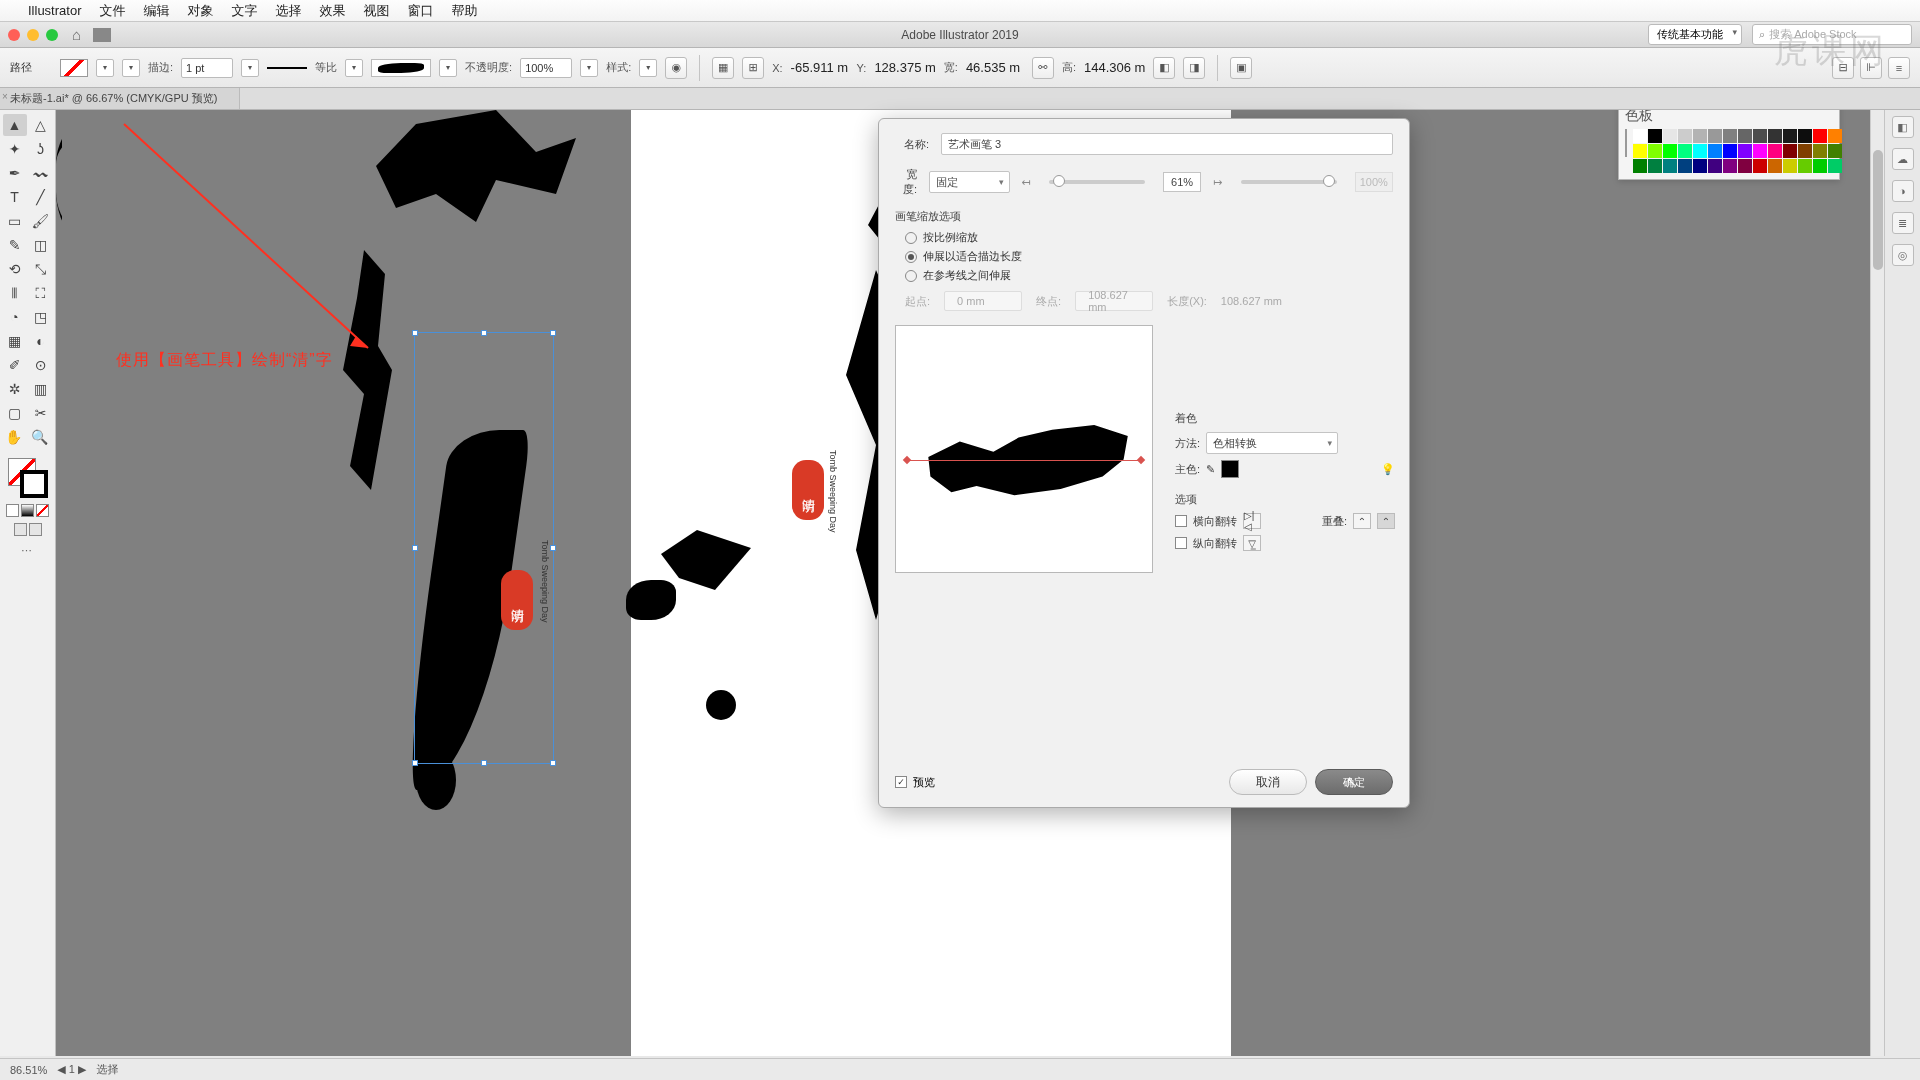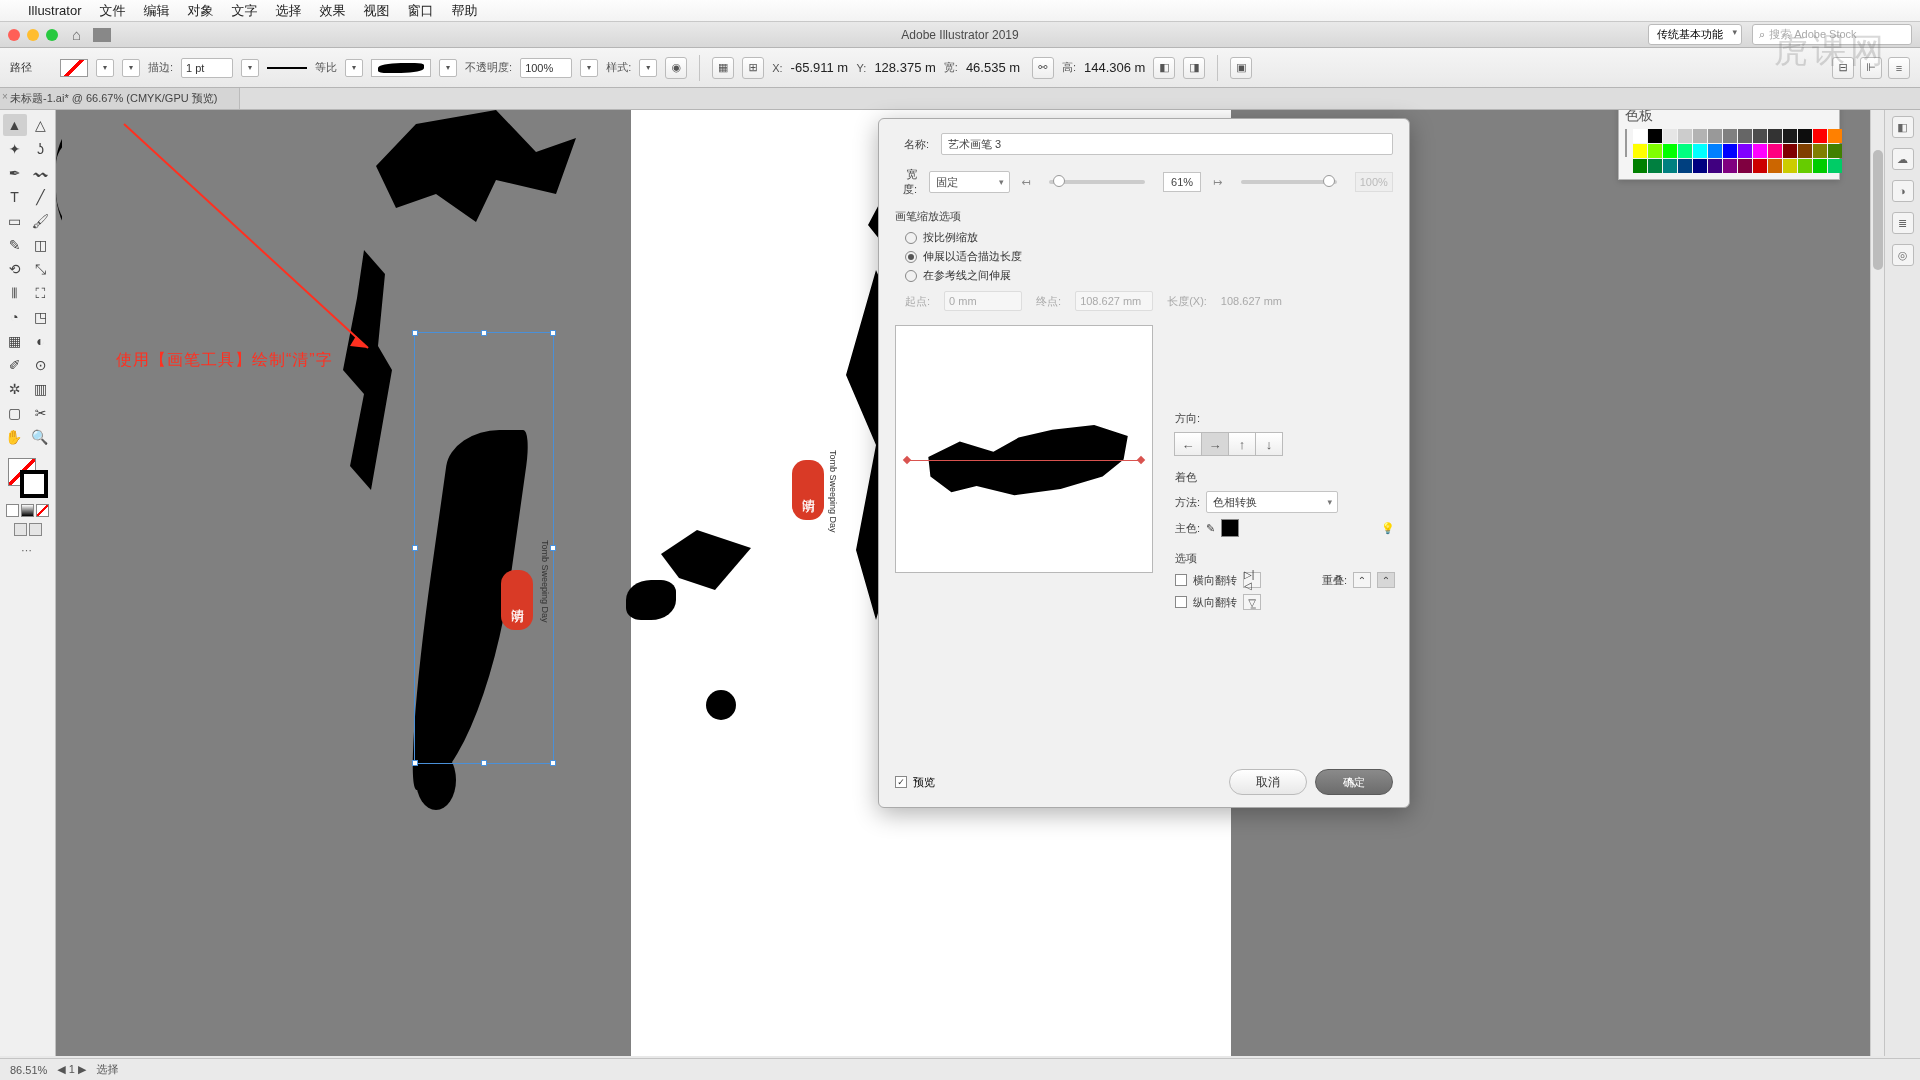--- a/index.html
+++ b/index.html
@@ -104,21 +104,21 @@
 .dlg-select{width:116px;height:22px;border:1px solid #c4c4c4;background:#fff;border-radius:2px;padding:0 6px;display:flex;align-items:center;position:relative}
 .dlg-select:after{content:"▾";position:absolute;right:5px;font-size:9px;color:#777}
 .slider{flex:0 0 96px;height:4px;background:#ccc;border-radius:2px;position:relative;margin:0 6px}
 .slider .kn{position:absolute;left:4px;top:-5px;width:12px;height:12px;border-radius:50%;background:#fff;border:1px solid #999}
 .pct-field{width:58px;height:20px;border:1px solid #c4c4c4;background:#fff;display:flex;align-items:center;justify-content:center}
 .section-title{font-size:11px;color:#444;margin:6px 0}
 .radio-row{display:flex;align-items:center;gap:6px;margin:4px 0 4px 10px;font-size:11px;color:#333}
 .radio{width:12px;height:12px;border:1px solid #888;border-radius:50%;display:flex;align-items:center;justify-content:center}
 .radio.on:after{content:"";width:6px;height:6px;border-radius:50%;background:#555}
 .disabled-row{display:flex;gap:14px;align-items:center;margin:8px 0 14px 10px;font-size:11px;color:#aaa}
-.disabled-row .fld{width:78px;height:20px;border:1px solid #ddd;background:#f6f6f6;border-radius:2px;padding:0 4px;display:flex;align-items:center}
+.disabled-row .fld{width:78px;height:20px;border:1px solid #ddd;background:#f6f6f6;border-radius:2px;padding:0 12px;display:flex;align-items:center}
 .preview-box{width:258px;height:248px;border:1px solid #b8b8b8;background:#fff;position:relative}
 .preview-brush{position:absolute;left:26px;top:96px;width:210px;height:78px;background:#000;clip-path:polygon(3% 45%,18% 25%,34% 38%,46% 20%,62% 10%,82% 4%,98% 18%,96% 48%,86% 70%,66% 86%,44% 94%,26% 82%,14% 90%,4% 70%)}
 .preview-line{position:absolute;left:10px;top:134px;right:10px;height:1px;background:#d9534f}
 .preview-dot{position:absolute;top:131px;width:6px;height:6px;background:#d9534f;transform:rotate(45deg)}
 .pd1{left:8px}.pd2{right:8px}
 .right-col{position:absolute;left:296px;top:292px;width:220px}
 .rc-row{margin-bottom:14px;font-size:11px;color:#444}
 .dir-btns{display:flex;gap:0;margin-top:6px}
 .dir-btns div{width:28px;height:24px;border:1px solid #bbb;background:linear-gradient(#fff,#eee);display:flex;align-items:center;justify-content:center;font-size:13px;color:#555;margin-left:-1px}
 .dir-btns div.on{background:#d7d7d7}
@@ -438,29 +438,20 @@
 
     <div class="preview-box">
       <div class="preview-brush"></div>
       <div class="preview-line"></div>
       <div class="preview-dot pd1"></div>
       <div class="preview-dot pd2"></div>
     </div>
 
     <div class="right-col">
       <div class="rc-row">
-        <div>方向:</div>
-        <div class="dir-btns">
-          <div>←</div>
-          <div class="on">→</div>
-          <div>↑</div>
-          <div>↓</div>
-        </div>
-      </div>
-      <div class="rc-row">
         <div>着色</div>
         <div class="opts-row">
           <span>方法:</span>
           <div class="dlg-select" style="width:132px">色相转换</div>
         </div>
         <div class="opts-row">
           <span>主色:</span>
           <span>✎</span>
           <span class="color-chip"></span>
           <span style="margin-left:auto">💡</span>

